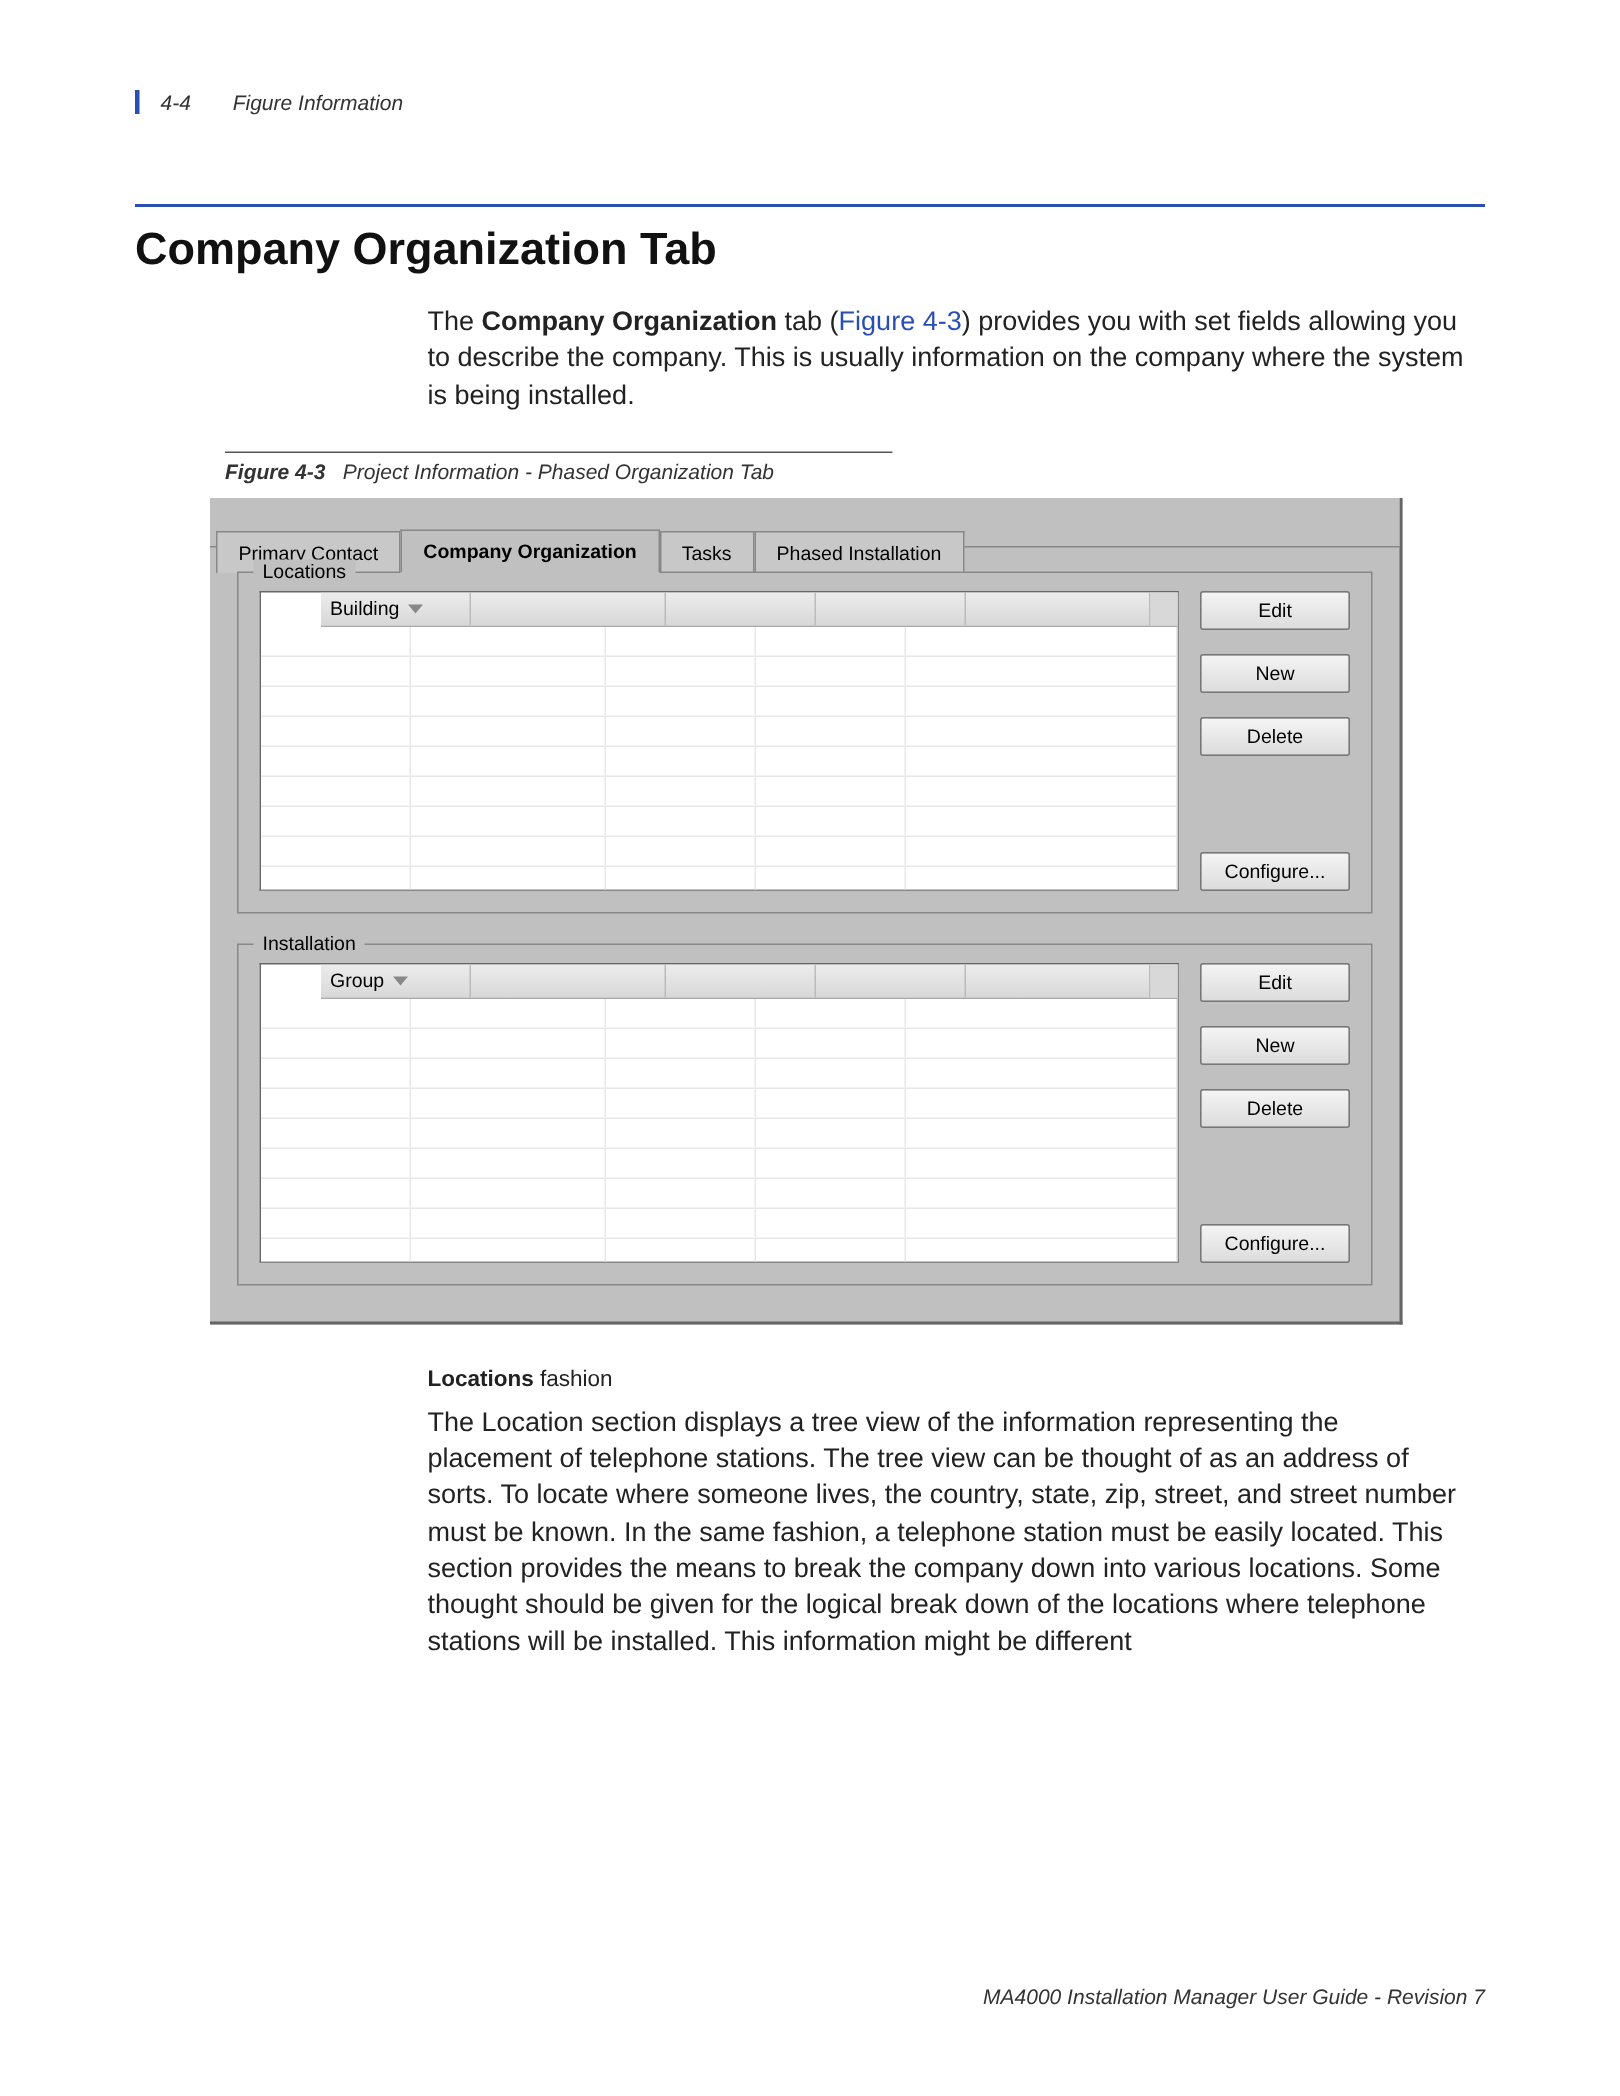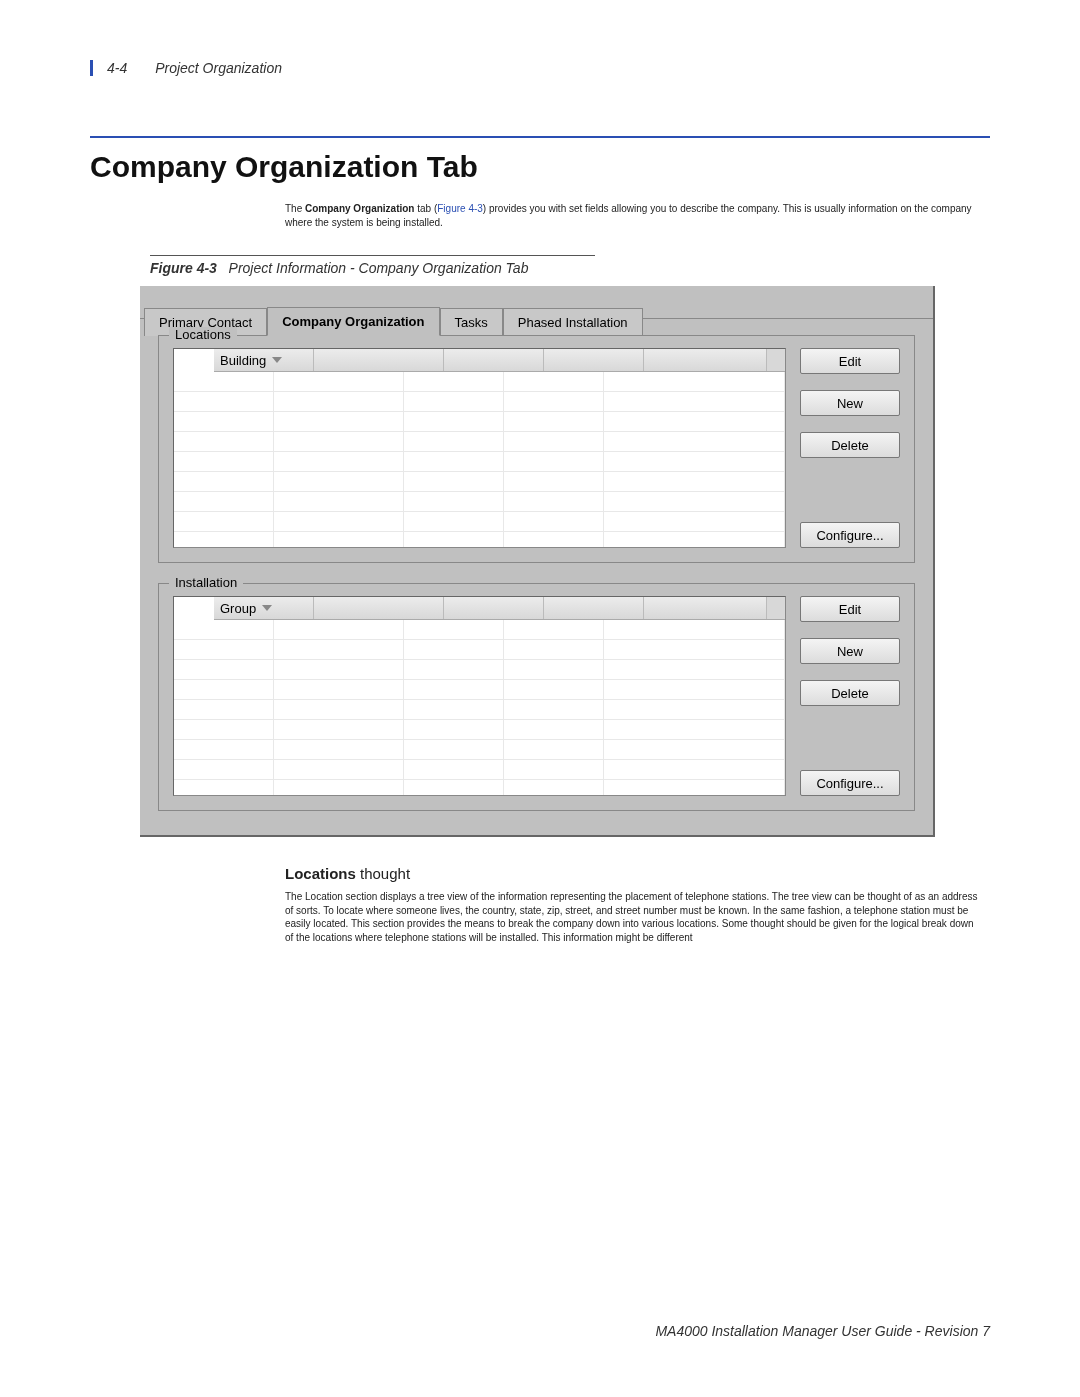--- a/index.html
+++ b/index.html
@@ -40,21 +40,21 @@
     font-weight: bold;
     font-size: 30px;
     margin: 0 0 18px 0;
     color: #111;
   }
   .body-col {
     margin-left: 195px;
     margin-right: 10px;
   }
   .body-col p {
-    font-size: 10px;
+    font-size: 18px;
     line-height: 1.35;
     margin: 0 0 14px 0;
   }
   .body-col .figref {
     color: #2a4fb3;
   }
   .figcap-wrap {
     margin-left: 60px;
     margin-top: 26px;
     margin-bottom: 10px;
@@ -220,39 +220,39 @@
   }
 </style>
 </head>
 <body>
 
 <div class="page">
 
   <div class="header-area">
     <div class="header-text">
       <span class="page-num">4-4</span>
-      <span>Project Organization</span>
+      <span>Figure Information</span>
     </div>
   </div>
 
   <div class="rule"></div>
   <h1 class="section-title">Company Organization Tab</h1>
 
   <div class="body-col">
     <p>
       <span>The </span><strong>Company Organization</strong><span> tab (</span><span class="figref">Figure 4-3</span><span>) provides you with set fields allowing you to describe the company. This is usually information on the company where the system is being installed.</span>
     </p>
   </div>
 
   <div class="figcap-wrap">
     <div class="figcap-rule"></div>
     <div class="figcap">
       <span class="bold">Figure 4-3</span>
       <span>&nbsp;</span>
-      <span>Project Information - Company Organization Tab</span>
+      <span>Project Information - Phased Organization Tab</span>
     </div>
   </div>
 
   <div class="app">
     <div class="tabstrip">
       <div class="tab">Primary Contact</div>
       <div class="tab active">Company Organization</div>
       <div class="tab">Tasks</div>
       <div class="tab">Phased Installation</div>
     </div>
@@ -439,20 +439,20 @@
             <button class="winbtn">Configure...</button>
           </div>
         </div>
       </div>
 
     </div>
   </div>
 
   <div class="body-col">
     <div class="subhead">
-      <span class="b">Locations</span><span> thought</span>
+      <span class="b">Locations</span><span> fashion</span>
     </div>
     <p>The Location section displays a tree view of the information representing the placement of telephone stations. The tree view can be thought of as an address of sorts. To locate where someone lives, the country, state, zip, street, and street number must be known. In the same fashion, a telephone station must be easily located. This section provides the means to break the company down into various locations. Some thought should be given for the logical break down of the locations where telephone stations will be installed. This information might be different</p>
   </div>
 
   <div class="footer">MA4000 Installation Manager User Guide - Revision 7</div>
 
 </div>
 
 </body></html>

